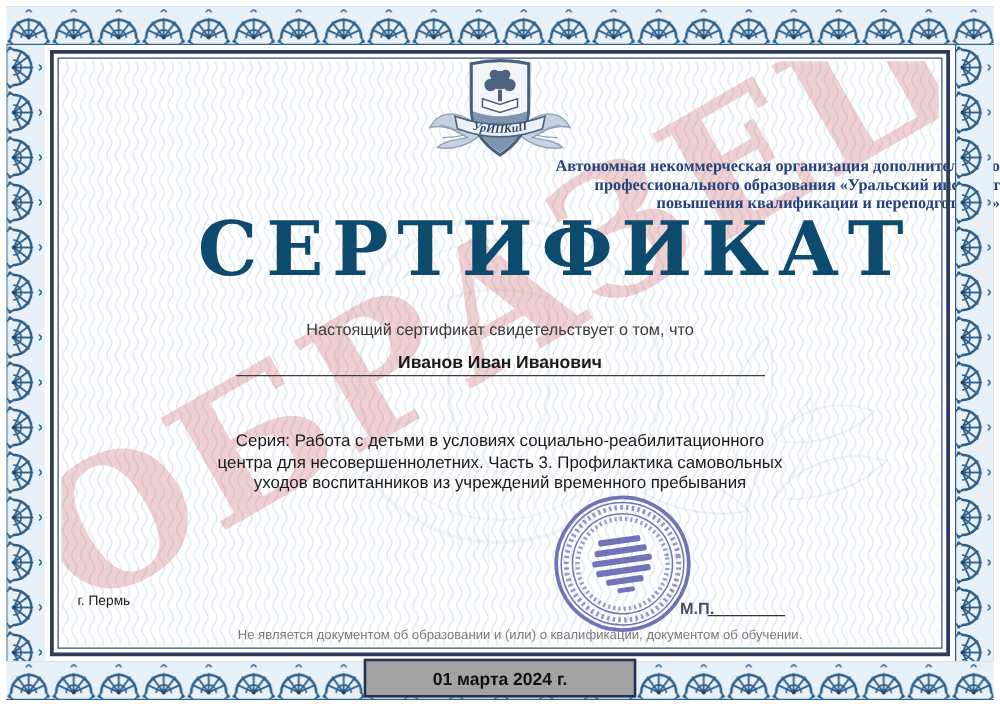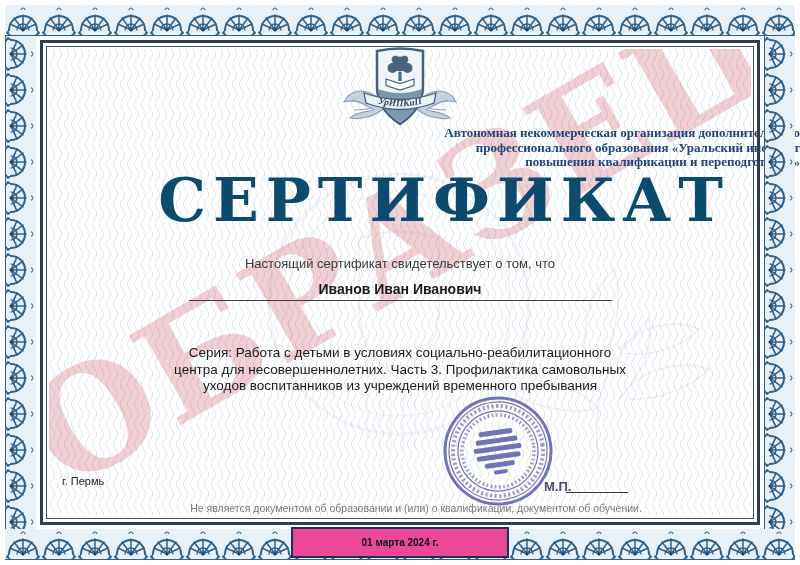--- a/index.html
+++ b/index.html
@@ -45,23 +45,23 @@
     font-size:13.5px;line-height:16.5px;font-weight:normal;color:#1a1a1a;white-space:pre-line;
   }
   .city{position:absolute;left:62px;top:475px;font-size:11px;color:#222;}
   .signatory{position:absolute;left:264px;top:460px;font-size:13.5px;line-height:15.5px;color:#222;white-space:pre-line;}
   .stamp{position:absolute;left:441px;top:394px;width:114px;height:114px;z-index:3;}
   .mp{position:absolute;left:508px;top:479px;font-size:13px;color:#484c6b;font-weight:bold;z-index:4;padding-left:36px;}
   .sigline{position:absolute;left:566px;top:492px;width:62px;border-top:1.5px solid #333;z-index:4;}
   .disclaimer{position:absolute;left:16px;top:502px;width:100%;text-align:center;font-size:10.5px;color:#7b7b7b;}
   .datebox{
     position:absolute;left:50%;top:527px;transform:translateX(-50%);
-    width:214px;height:27px;background:#ec4899;border:2.5px solid #1f3158;
+    width:214px;height:27px;background:#a3a3a3;border:2.5px solid #1f3158;
     z-index:6;display:flex;align-items:center;justify-content:center;
-    font-size:10px;font-weight:bold;color:#111;
+    font-size:14px;font-weight:bold;color:#111;
   }
 </style>
 </head>
 <body>
 
 <div class="page">
 
   <svg width="0" height="0" style="position:absolute">
     <defs>
       <g id="palmette">

